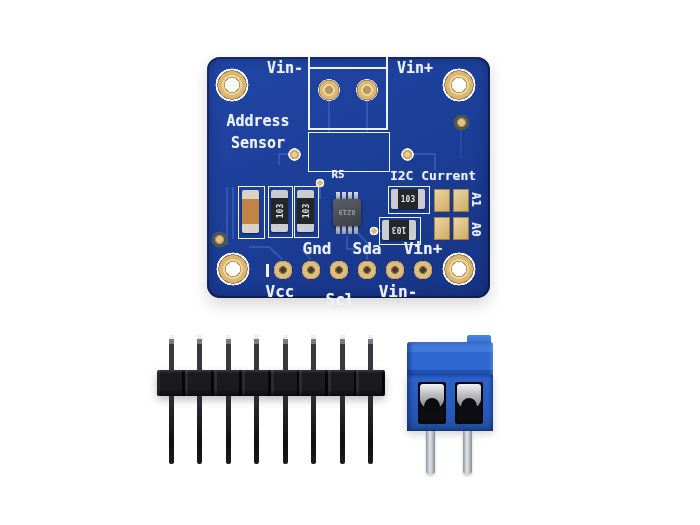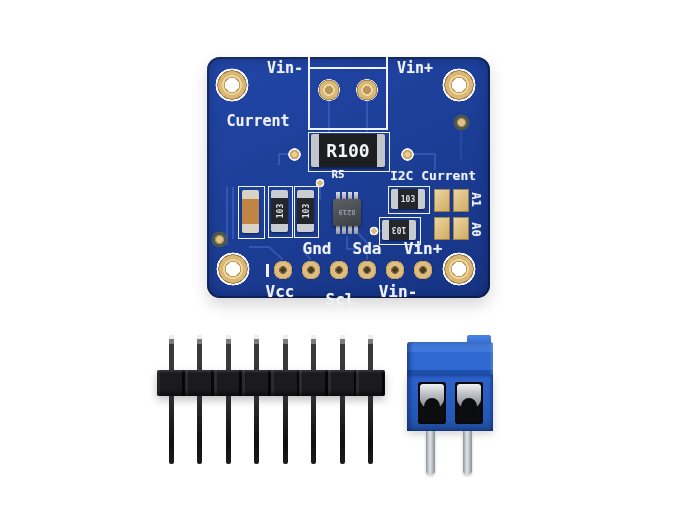--- a/index.html
+++ b/index.html
@@ -98,30 +98,25 @@
 
     <div class="abs" style="left:101px;top:0;width:80px;height:73px;border-left:2px solid var(--silk,#eef2f8);border-right:2px solid var(--silk,#eef2f8);border-bottom:2px solid var(--silk,#eef2f8);box-sizing:border-box;"></div>
     <div class="abs" style="left:103px;top:10px;width:76px;height:2px;background:var(--silk,#eef2f8);"></div>
     <div class="tpad" style="left:111px;top:22px"></div>
     <div class="tpad" style="left:149px;top:22px"></div>
 
     <div class="silk abs" style="left:56px;top:3px;width:44px;font-size:15px;">Vin-</div>
     <div class="silk abs" style="left:186px;top:3px;width:44px;font-size:15px;">Vin+</div>
 
     <div class="abs" style="left:2px;top:53px;width:98px;">
-      <div class="silk" style="font-size:15px;line-height:22px;">Current</div>
+      <div class="silk" style="font-size:15px;line-height:22px;">Address</div>
+      <div class="silk" style="font-size:15px;line-height:22px;">Sensor</div>
     </div>
 
     <div class="outline" style="left:101px;top:75px;width:80px;height:38px;"></div>
-    <div class="abs" style="left:104px;top:77px;width:74px;height:33px;border-radius:2px;
-         background:linear-gradient(90deg,#c3c6cb 0 8px,#1d1e22 8px calc(100% - 8px),#c3c6cb calc(100% - 8px));
-         box-shadow:0 2px 3px rgba(0,0,10,.5);">
-      <div class="abs" style="left:8px;right:8px;top:0;bottom:0;display:flex;align-items:center;justify-content:center;
-           color:#f2f4f8;font-size:18px;font-weight:bold;">R100</div>
-    </div>
     <div class="kpad" style="left:81px;top:91px"></div>
     <div class="kpad" style="left:194px;top:91px"></div>
 
     <div class="silk abs" style="left:118px;top:112px;width:26px;font-size:11px;">R5</div>
     <div class="icpin" style="left:129px;top:135px"></div>
     <div class="icpin" style="left:135px;top:135px"></div>
     <div class="icpin" style="left:141px;top:135px"></div>
     <div class="icpin" style="left:147px;top:135px"></div>
     <div class="icpin" style="left:129px;top:168px"></div>
     <div class="icpin" style="left:135px;top:168px"></div>

